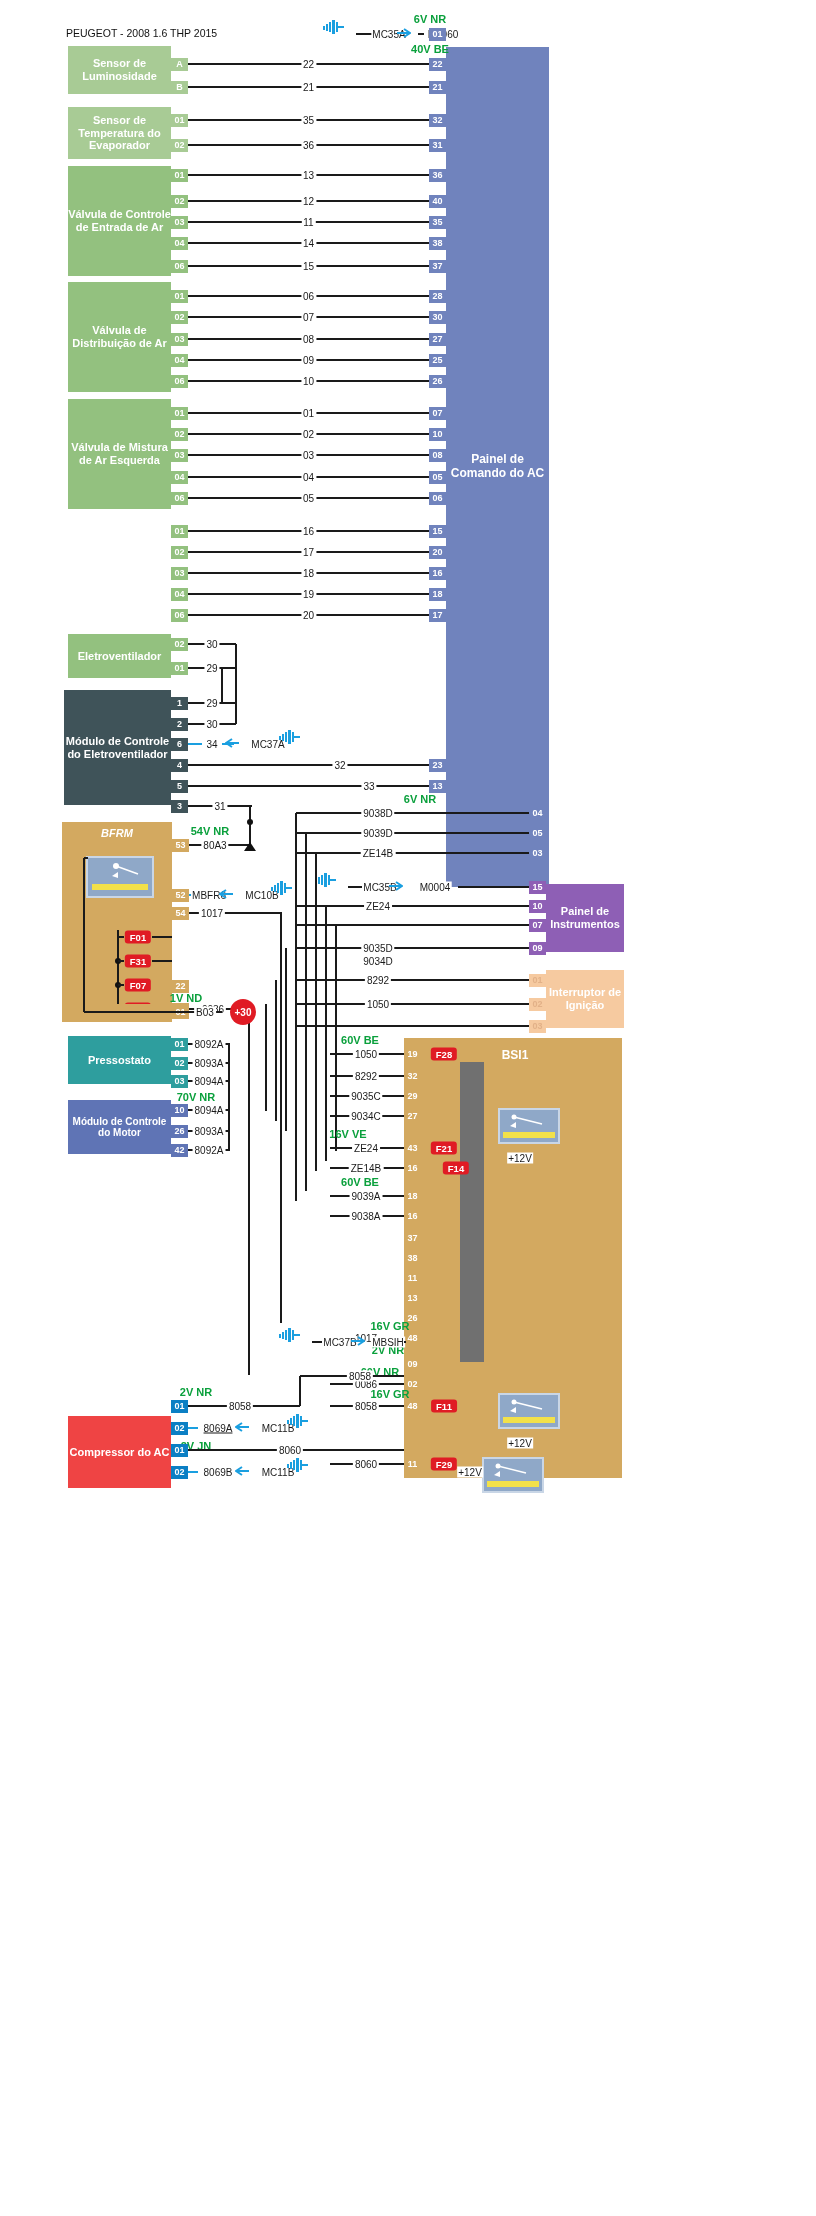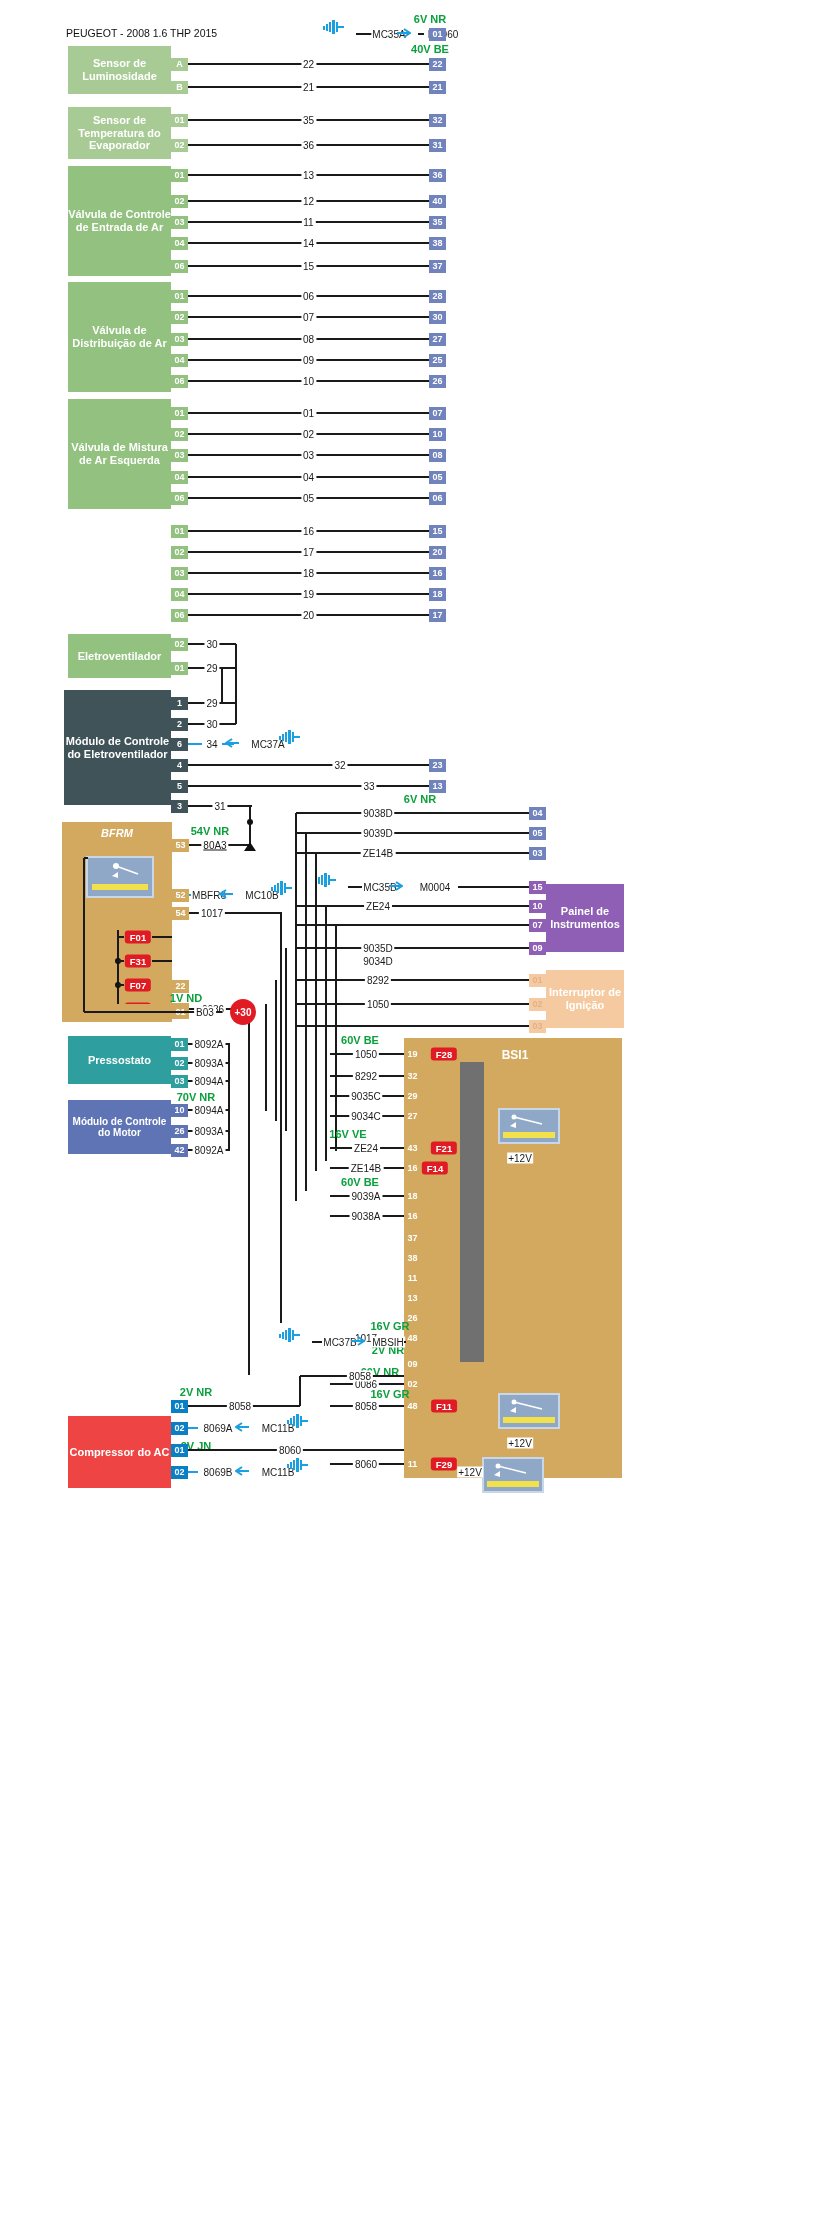--- a/index.html
+++ b/index.html
@@ -51,20 +51,21 @@
   .relay{position:absolute;background:#8fa8c8;border:2px solid #c9d6e6;box-sizing:border-box;}
   .relaybar{position:absolute;background:#f2e14a;height:6px;}
   .bsibar{position:absolute;background:#707070;}
   .gndicon{position:absolute;transform:translate(-50%,-50%);}
 </style>
 </head>
 <body>
 
 <div id="root">
     <div class="hdr" style="left:66px;top:27px;">PEUGEOT - 2008 1.6 THP 2015</div>
+    <div class="blk acpanel" style="left:446px;top:47px;width:103px;height:840px;font-size:12px;">Painel de Comando do AC</div>
     <div class="gndicon" style="left:334px;top:27px;width:22px;height:14px;"><svg width="22" height="14" viewBox="0 0 22 14">
         <rect x="0" y="6" width="2" height="4" fill="#1a9fe0"></rect>
         <rect x="3" y="4" width="2" height="7" fill="#1a9fe0"></rect>
         <rect x="6" y="2" width="2" height="10" fill="#1a9fe0"></rect>
         <rect x="9" y="0" width="3" height="14" fill="#1a9fe0"></rect>
         <rect x="13" y="2" width="2" height="10" fill="#1a9fe0"></rect>
         <rect x="13" y="6" width="8" height="2" fill="#1a9fe0"></rect>
       </svg></div>
     <div class="wire" style="left:356px;top:33px;width:16px;"></div>
     <div class="conn" style="left:389px;top:34px;">MC35A</div>
@@ -229,21 +230,21 @@
     <div class="relay" style="left:86px;top:856px;width:68px;height:42px;"></div>
     <div class="relaybar" style="left:92px;top:884px;width:56px;"></div>
     <div class="abs" style="left:88px;top:858px;width:64px;height:26px;"><svg width="64" height="26" viewBox="0 0 64 26">
         <circle cx="28" cy="8" r="3" fill="#fff"></circle>
         <path d="M28 8 L50 16" stroke="#fff" stroke-width="1.6" fill="none"></path>
         <path d="M24 18 L30 14 L30 20 Z" fill="#fff"></path>
       </svg></div>
     <div class="pin tan" style="left:172px;top:838.5px;">53</div>
     <div class="volt" style="left:210px;top:831px;">54V NR</div>
     <div class="wire" style="left:189px;top:844px;width:61px;"></div>
-    <div class="wlbl" style="left:215px;top:845px;text-decoration:underline;">80A3</div>
+    <div class="wlbl" style="left:215px;top:845px;">80A3</div>
     <div class="abs" style="left:243px;top:840px;width:14px;height:12px;"><svg width="14" height="12" viewBox="0 0 14 12">
         <path d="M7 0 L13 9 L1 9 Z" fill="#111"></path>
       </svg></div>
     <div class="pin tan" style="left:172px;top:888.5px;">52</div>
     <div class="wire" style="left:189px;top:894px;width:6px;background:#1a9fe0;"></div>
     <div class="conn" style="left:209px;top:895px;">MBFR6</div>
     <div class="gndicon" style="left:226px;top:890px;width:14px;height:10px;"><svg width="14" height="10" viewBox="0 0 14 10">
         <path d="M14 5 H1 M7 1 L1 5 L7 9" stroke="#1a9fe0" stroke-width="2" fill="none"></path>
       </svg></div>
     <div class="conn" style="left:262px;top:895px;">MC10B</div>
@@ -405,21 +406,21 @@
     <div class="pin tan" style="left:404px;top:1109.5px;">27</div>
     <div class="wire" style="left:330px;top:1115px;width:74px;"></div>
     <div class="wlbl" style="left:366px;top:1116px;">9034C</div>
     <div class="pin tan" style="left:404px;top:1141.5px;">43</div>
     <div class="wire" style="left:330px;top:1147px;width:74px;"></div>
     <div class="wlbl" style="left:366px;top:1148px;">ZE24</div>
     <div class="fuse" style="left:444px;top:1148px;">F21</div>
     <div class="pin tan" style="left:404px;top:1161.5px;">16</div>
     <div class="wire" style="left:330px;top:1167px;width:74px;"></div>
     <div class="wlbl" style="left:366px;top:1168px;">ZE14B</div>
-    <div class="fuse" style="left:435px;top:1168px;">F14</div>
+    <div class="fuse" style="left:456px;top:1168px;">F14</div>
     <div class="pin tan" style="left:404px;top:1189.5px;">18</div>
     <div class="wire" style="left:330px;top:1195px;width:74px;"></div>
     <div class="wlbl" style="left:366px;top:1196px;">9039A</div>
     <div class="pin tan" style="left:404px;top:1209.5px;">16</div>
     <div class="wire" style="left:330px;top:1215px;width:74px;"></div>
     <div class="wlbl" style="left:366px;top:1216px;">9038A</div>
     <div class="pin tan" style="left:404px;top:1231.5px;">37</div>
     <div class="pin tan" style="left:404px;top:1251.5px;">38</div>
     <div class="pin tan" style="left:404px;top:1271.5px;">11</div>
     <div class="pin tan" style="left:404px;top:1291.5px;">13</div>
@@ -465,21 +466,21 @@
     <div class="volt" style="left:196px;top:1392px;">2V NR</div>
     <div class="volt" style="left:196px;top:1446px;">2V JN</div>
     <div class="pin compressor" style="left:171px;top:1399.5px;">01</div>
     <div class="wire" style="left:188px;top:1405px;width:112px;"></div>
     <div class="wlbl" style="left:240px;top:1406px;">8058</div>
     <div class="vwire" style="left:299px;top:1376px;height:30px;"></div>
     <div class="wire" style="left:300px;top:1375px;width:104px;"></div>
     <div class="wlbl" style="left:360px;top:1376px;">8058</div>
     <div class="pin compressor" style="left:171px;top:1421.5px;">02</div>
     <div class="wire" style="left:188px;top:1427px;width:10px;background:#1a9fe0;"></div>
-    <div class="wlbl" style="left:218px;top:1428px;">8069A</div>
+    <div class="wlbl" style="left:218px;top:1428px;text-decoration:underline;">8069A</div>
     <div class="gndicon" style="left:242px;top:1423px;width:14px;height:10px;"><svg width="14" height="10" viewBox="0 0 14 10">
         <path d="M14 5 H1 M7 1 L1 5 L7 9" stroke="#1a9fe0" stroke-width="2" fill="none"></path>
       </svg></div>
     <div class="conn" style="left:278px;top:1428px;">MC11B</div>
     <div class="gndicon" style="left:298px;top:1421px;width:22px;height:14px;"><svg width="22" height="14" viewBox="0 0 22 14">
         <rect x="0" y="6" width="2" height="4" fill="#1a9fe0"></rect>
         <rect x="3" y="4" width="2" height="7" fill="#1a9fe0"></rect>
         <rect x="6" y="2" width="2" height="10" fill="#1a9fe0"></rect>
         <rect x="9" y="0" width="3" height="14" fill="#1a9fe0"></rect>
         <rect x="13" y="2" width="2" height="10" fill="#1a9fe0"></rect>

